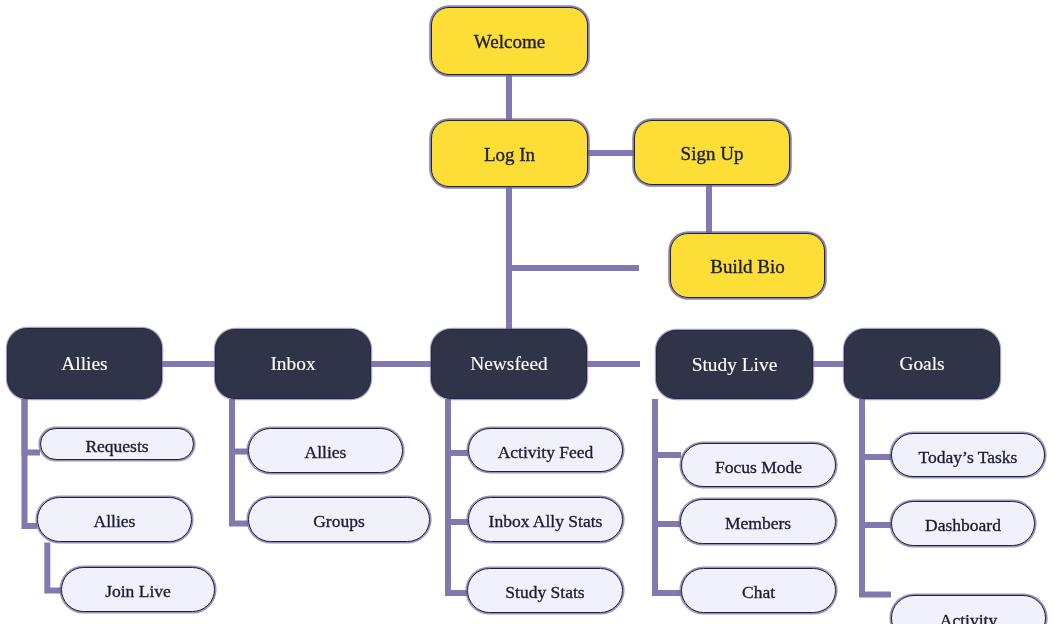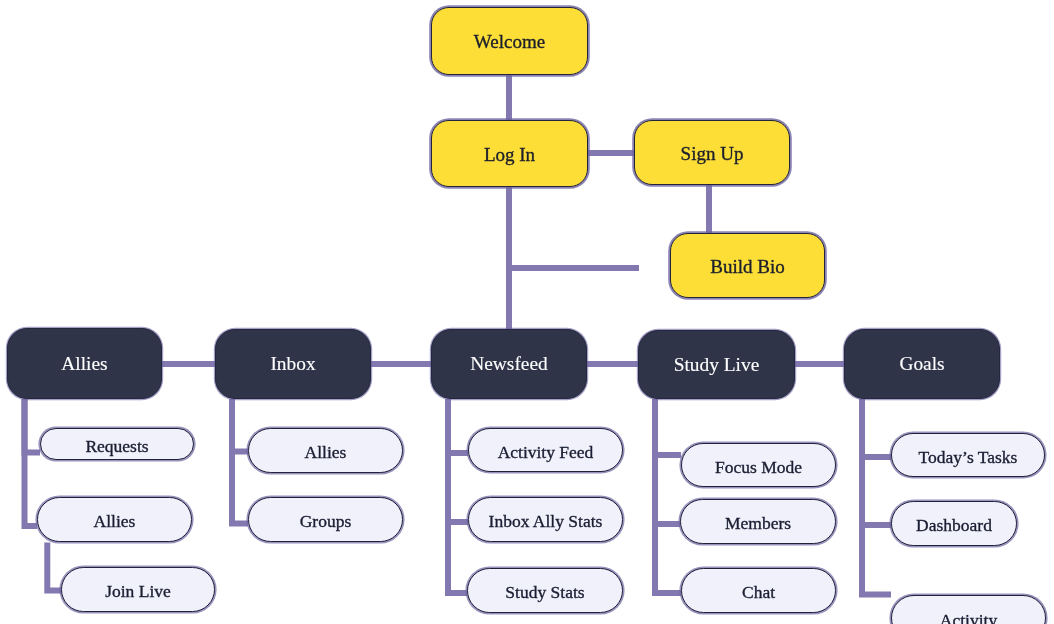--- a/index.html
+++ b/index.html
@@ -70,39 +70,39 @@
     </div>
   <div class="node n-section" style="left: 7px; top: 328px; width: 155px; height: 71px;">
       <span>Allies</span>
     </div>
   <div class="node n-section" style="left: 215px; top: 329px; width: 156px; height: 70px;">
       <span>Inbox</span>
     </div>
   <div class="node n-section" style="left: 431px; top: 329px; width: 156px; height: 70px;">
       <span>Newsfeed</span>
     </div>
-  <div class="node n-section" style="left: 638px; top: 330px; width: 157px; height: 69px;">
+  <div class="node n-section" style="left: 656px; top: 330px; width: 157px; height: 69px;">
       <span>Study Live</span>
     </div>
   <div class="node n-section" style="left: 844px; top: 329px; width: 156px; height: 70px;">
       <span>Goals</span>
     </div>
   <div class="node n-leaf" style="left: 40px; top: 428px; width: 154px; height: 32px;">
       <span>Requests</span>
     </div>
   <div class="node n-leaf" style="left: 37px; top: 497px; width: 155px; height: 45px;">
       <span>Allies</span>
     </div>
   <div class="node n-leaf" style="left: 61px; top: 567px; width: 154px; height: 45px;">
       <span>Join Live</span>
     </div>
   <div class="node n-leaf" style="left: 248px; top: 428px; width: 155px; height: 45px;">
       <span>Allies</span>
     </div>
-  <div class="node n-leaf" style="left: 248px; top: 497px; width: 155px; height: 45px;">
+  <div class="node n-leaf" style="left: 248px; top: 497px; width: 182px; height: 45px;">
       <span>Groups</span>
     </div>
   <div class="node n-leaf" style="left: 468px; top: 428px; width: 155px; height: 44px;">
       <span>Activity Feed</span>
     </div>
   <div class="node n-leaf" style="left: 468px; top: 497px; width: 155px; height: 45px;">
       <span>Inbox Ally Stats</span>
     </div>
   <div class="node n-leaf" style="left: 467px; top: 568px; width: 156px; height: 45px;">
       <span>Study Stats</span>
@@ -112,20 +112,20 @@
     </div>
   <div class="node n-leaf" style="left: 680px; top: 499px; width: 156px; height: 45px; justify-content: center;">
       <span>Members</span>
     </div>
   <div class="node n-leaf" style="left: 681px; top: 568px; width: 155px; height: 45px;">
       <span>Chat</span>
     </div>
   <div class="node n-leaf" style="left: 891px; top: 433px; width: 154px; height: 44px;">
       <span>Today’s Tasks</span>
     </div>
-  <div class="node n-leaf" style="left: 891px; top: 501px; width: 126px; height: 45px;">
+  <div class="node n-leaf" style="left: 891px; top: 501px; width: 144px; height: 45px;">
       <span>Dashboard</span>
     </div>
   <div class="node n-leaf" style="left: 891px; top: 571px; width: 155px; height: 46px; margin-top: 24px;">
       <span>Activity</span>
     </div>
 
 </div>
 
 </body></html>

